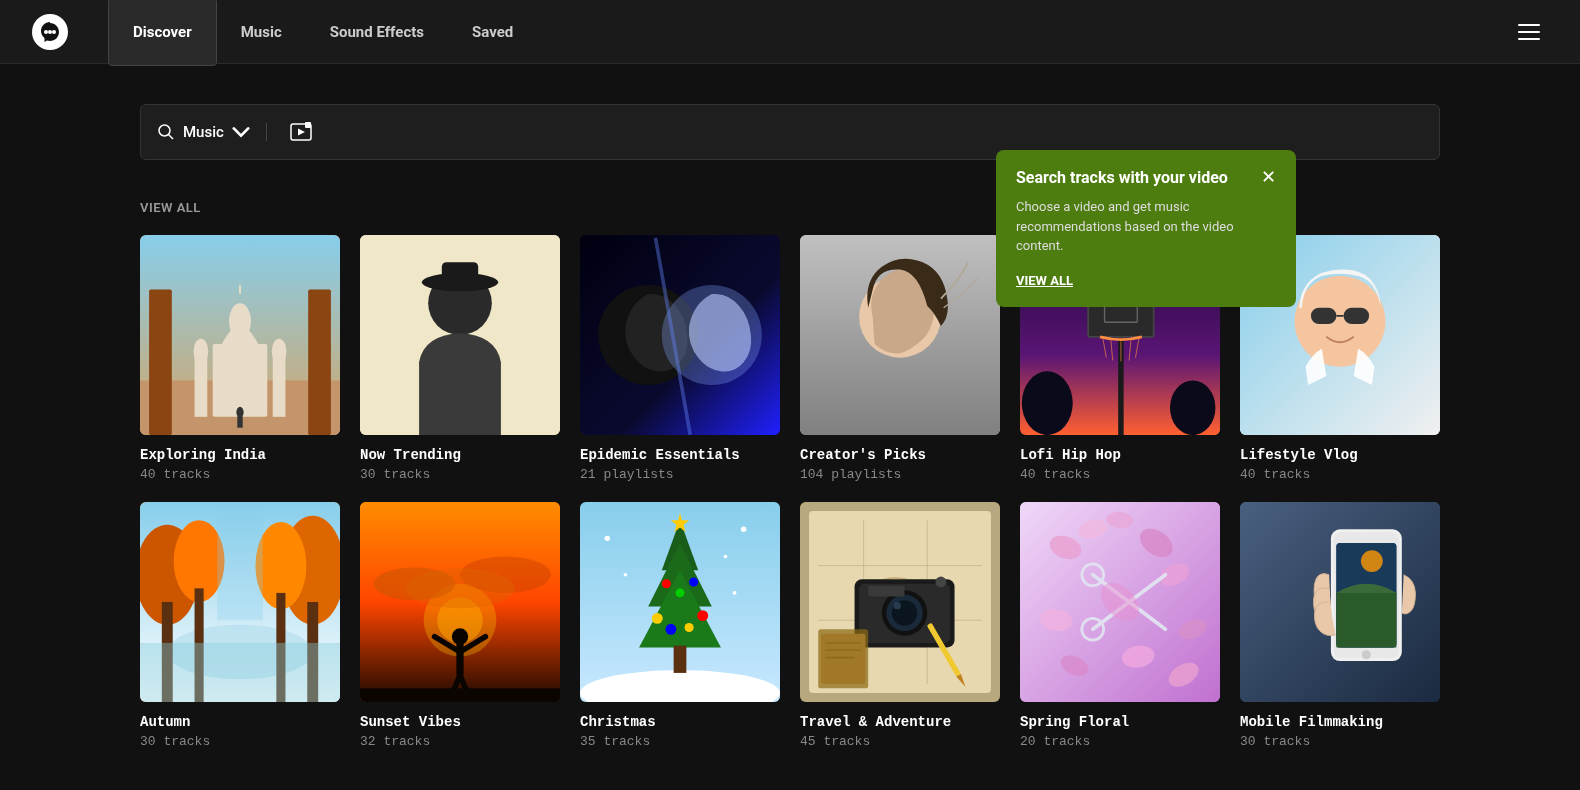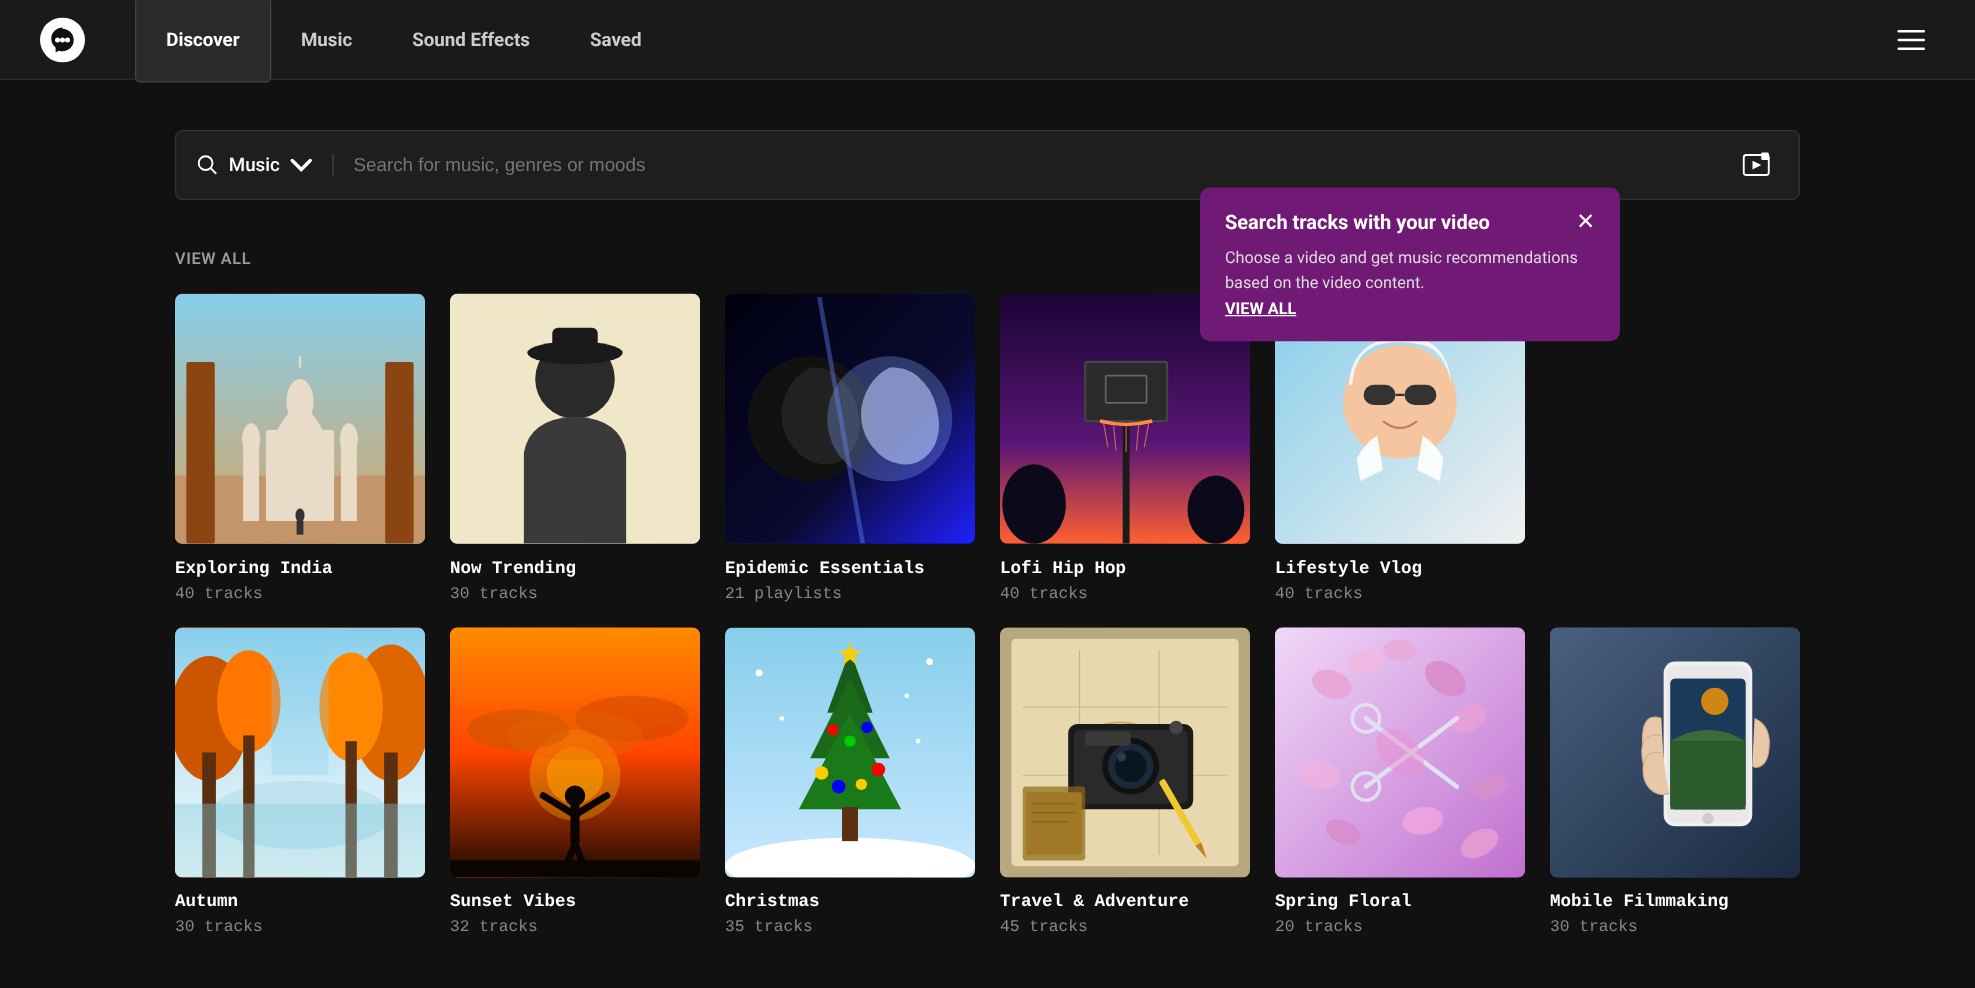--- a/index.html
+++ b/index.html
@@ -115,24 +115,24 @@
       position: relative;
       display: flex;
       justify-content: flex-end;
       padding-right: 0;
       margin-top: 0;
     }
     .tooltip-box {
       position: absolute;
       top: -10px;
       right: 144px;
-      background: #701a75;
+      background: #4d7c0f;
       border-radius: 8px;
       padding: 18px 20px;
-      width: 336px;
+      width: 300px;
       z-index: 10;
     }
     .tooltip-title {
       font-size: 16px;
       font-weight: 700;
       color: #fff;
       margin-bottom: 10px;
       display: flex;
       justify-content: space-between;
       align-items: flex-start;
@@ -145,20 +145,21 @@
       font-size: 18px;
       line-height: 1;
       padding: 0;
       margin-left: 10px;
       flex-shrink: 0;
     }
     .tooltip-body {
       font-size: 13px;
       color: #ddd;
       line-height: 1.5;
+      margin-bottom: 14px;
     }
     .tooltip-link {
       font-size: 13px;
       color: #fff;
       font-weight: 700;
       text-decoration: underline;
       cursor: pointer;
     }
 
     
@@ -296,21 +297,20 @@
     <div class="search-type">
       <svg viewBox="0 0 18 18" fill="none" stroke="#fff" stroke-width="1.5">
         <circle cx="7.5" cy="7.5" r="5.5"></circle>
         <line x1="11.5" y1="11.5" x2="16" y2="16"></line>
       </svg>
       <span>Music</span>
       <svg viewBox="0 0 10 6" fill="none" width="10" height="6">
         <path d="M1 1L5 5L9 1" stroke="#fff" stroke-width="1.5" stroke-linecap="round"></path>
       </svg>
     </div>
-    <input class="search-input" type="text" placeholder="Search for music, genres or moods" style="">
     <button class="video-search-btn">
       <svg viewBox="0 0 24 24" xmlns="http://www.w3.org/2000/svg">
         <rect x="2" y="4" width="20" height="16" rx="2" fill="none" stroke="#fff" stroke-width="1.5"></rect>
         <path d="M9 8.5 L9 15.5 L16 12 Z" fill="#fff"></path>
         <rect x="16" y="2" width="6" height="6" rx="1" fill="#fff"></rect>
       </svg>
     </button>
   </div>
 
   <div class="tooltip-wrapper">
@@ -398,20 +398,41 @@
 
     <circle cx="145" cy="110" r="55" fill="#88aaff" opacity="0.3"></circle>
     <path d="M145 65 Q125 75 120 100 Q118 120 130 135 Q140 148 155 150 Q170 152 180 140 Q190 128 188 110 Q186 90 175 78 Q165 66 150 65 Z" fill="#bbccff" opacity="0.6"></path>
 
     <rect x="100" y="0" width="4" height="220" fill="#6688ff" opacity="0.4" transform="rotate(-10,110,110)"></rect>
   </svg></div>
         <div class="playlist-name">Epidemic Essentials</div>
         <div class="playlist-count">21 playlists</div>
       </div>
       <div class="playlist-card">
+        <div class="playlist-thumb thumb-creators"><svg class="thumb-svg" viewBox="0 0 220 220" xmlns="http://www.w3.org/2000/svg">
+    <defs>
+              <linearGradient id="cr1" x1="0" y1="0" x2="0" y2="1">
+                <stop offset="0%" stop-color="#c0c0c0"></stop>
+                <stop offset="100%" stop-color="#808080"></stop>
+              </linearGradient>
+            </defs>
+    <rect width="220" height="220" fill="url(#cr1)"></rect>
+
+    <circle cx="110" cy="90" r="45" fill="#e8c8a8"></circle>
+    <path d="M80 90 Q75 70 85 55 Q95 40 110 38 Q130 36 140 50 Q152 65 148 85 Q145 105 135 115 Q120 128 110 130 Q95 132 82 120 Z" fill="#c8a888"></path>
+
+    <path d="M75 80 Q70 50 90 35 Q110 20 135 30 Q158 40 162 70 Q165 90 155 100 Q148 85 140 78 Q130 40 110 38 Q85 36 80 60 Z" fill="#3a2a18"></path>
+
+    <path d="M155 70 Q175 50 185 30" stroke="#b0a898" stroke-width="2" fill="none"></path>
+    <path d="M158 80 Q180 65 195 48" stroke="#b0a898" stroke-width="1.5" fill="none"></path>
+  </svg></div>
+        <div class="playlist-name">Creator's Picks</div>
+        <div class="playlist-count">104 playlists</div>
+      </div>
+      <div class="playlist-card">
         <div class="playlist-thumb thumb-lofi"><svg class="thumb-svg" viewBox="0 0 220 220" xmlns="http://www.w3.org/2000/svg">
     <defs>
               <linearGradient id="lf1" x1="0" y1="0" x2="0" y2="1">
                 <stop offset="0%" stop-color="#1a0535"></stop>
                 <stop offset="60%" stop-color="#5a1575"></stop>
                 <stop offset="100%" stop-color="#ff6030"></stop>
               </linearGradient>
             </defs>
     <rect width="220" height="220" fill="url(#lf1)"></rect>
 

